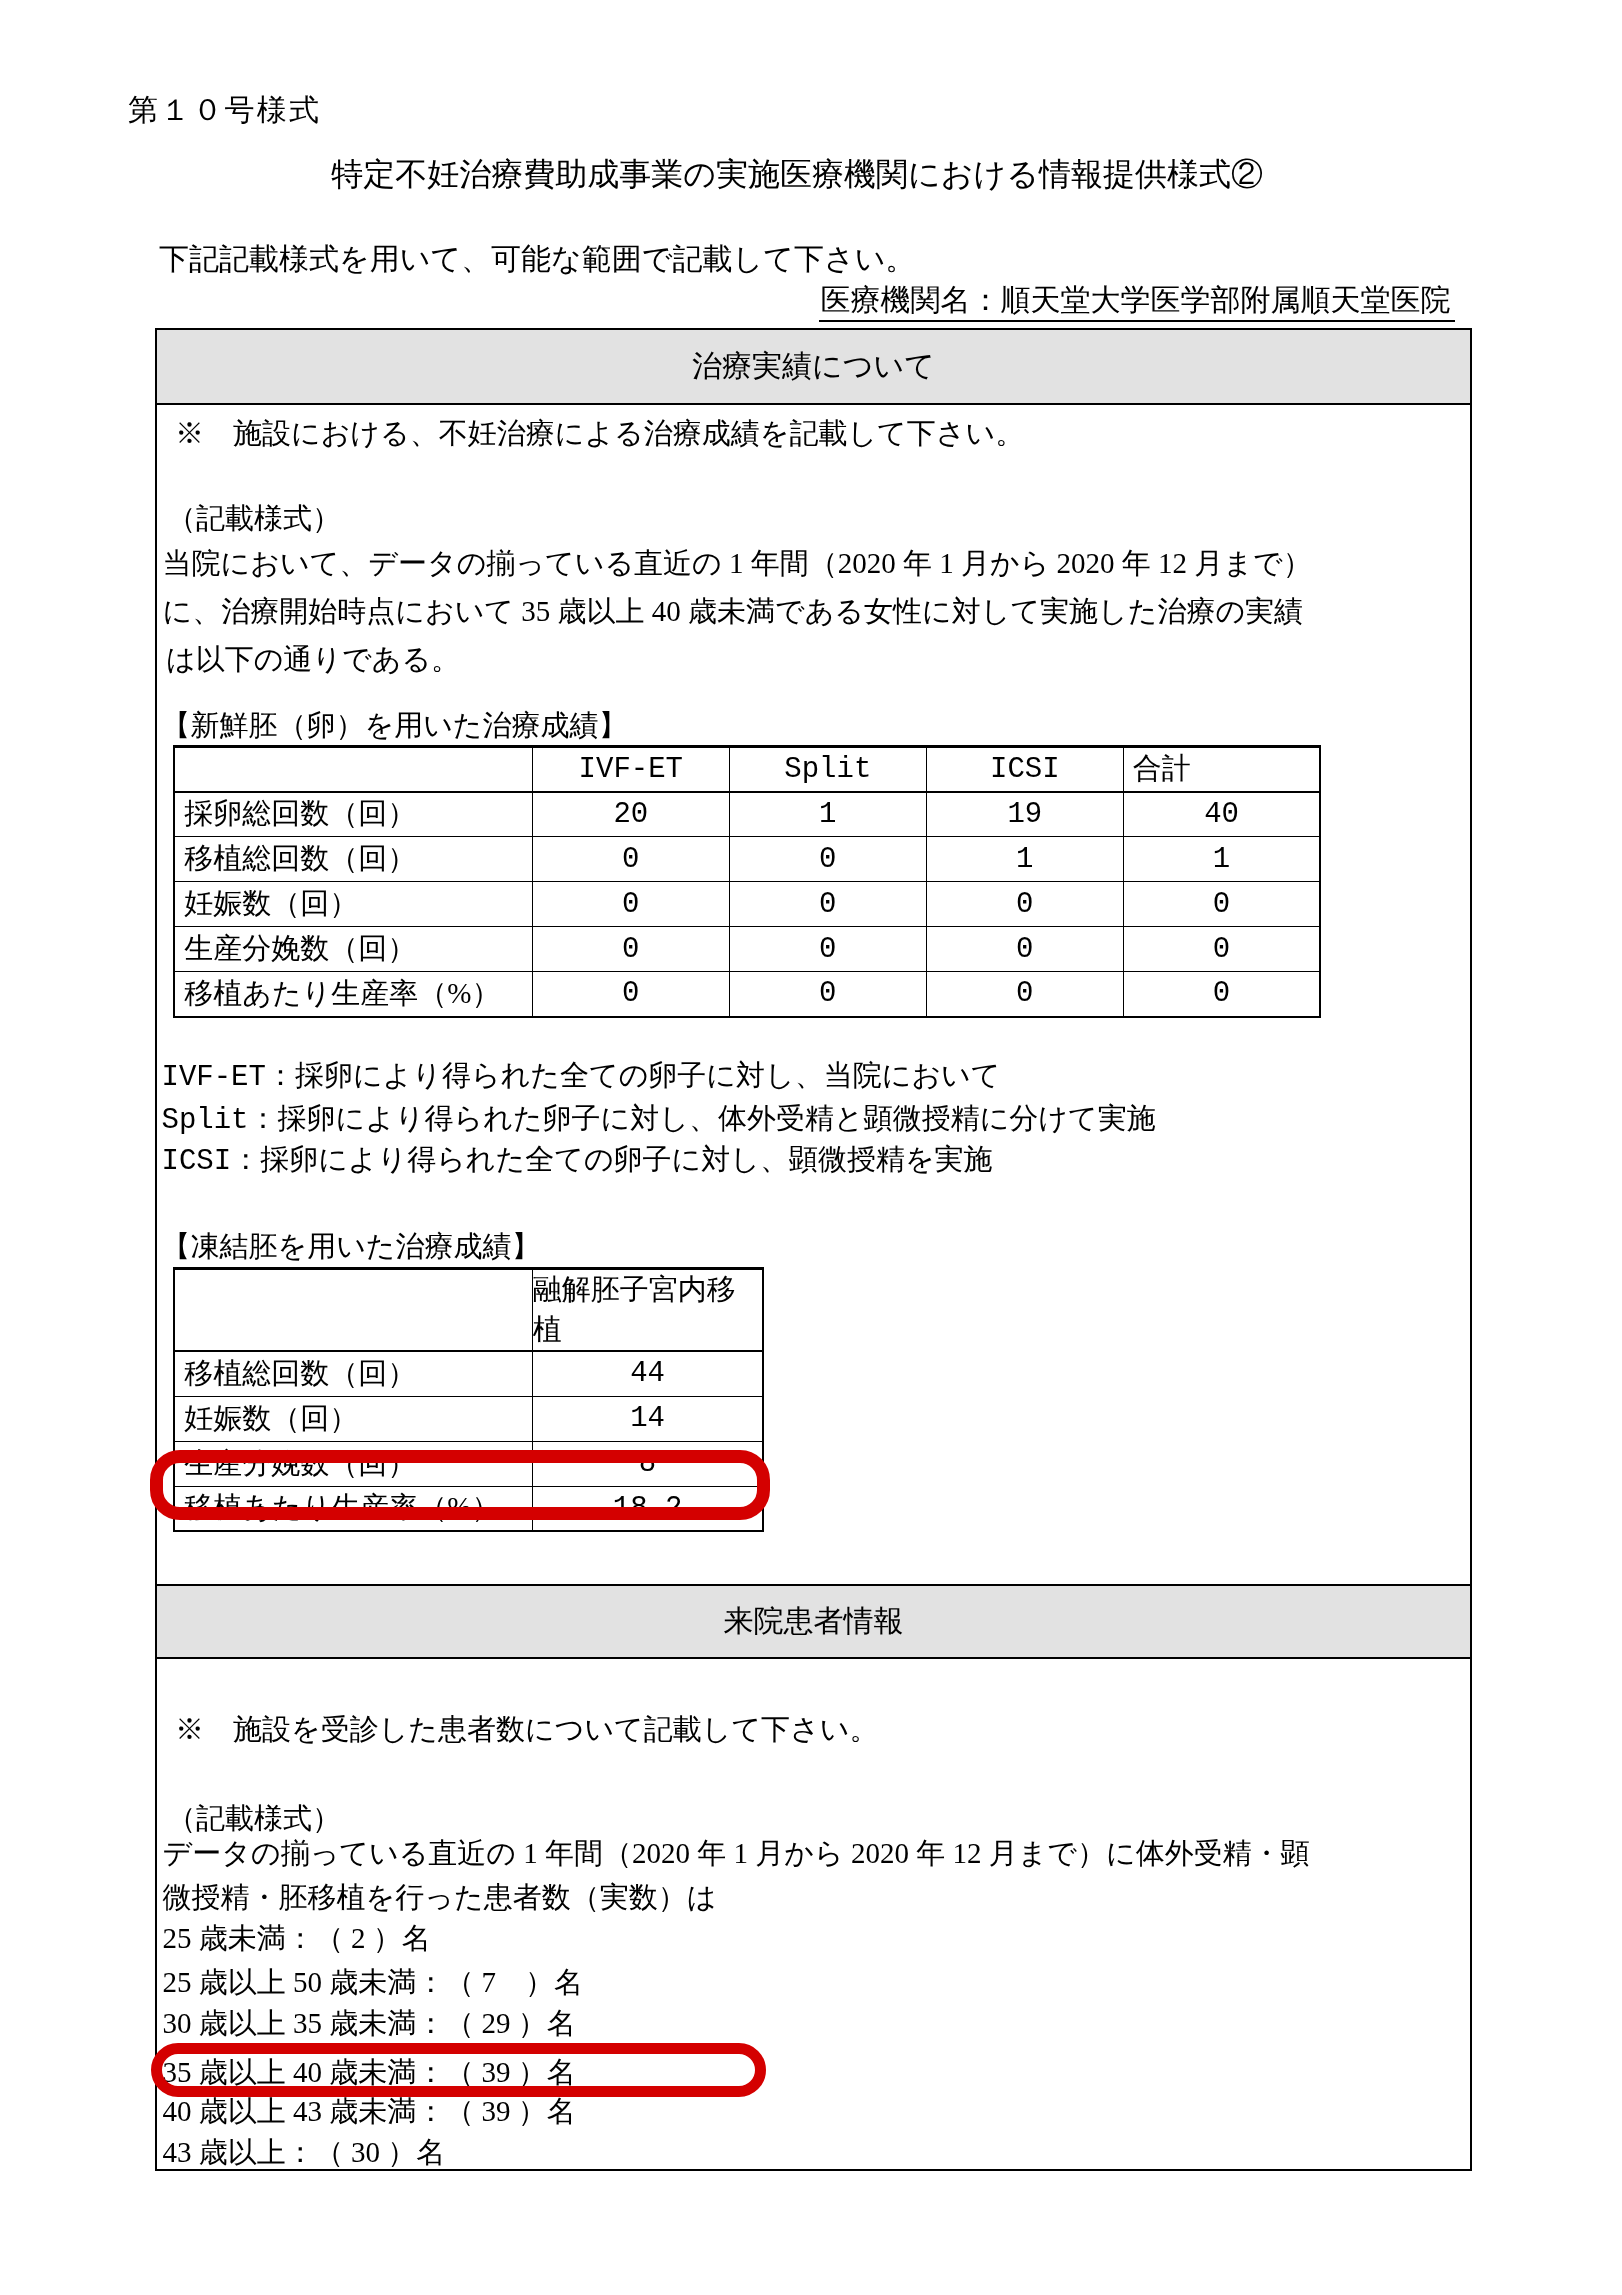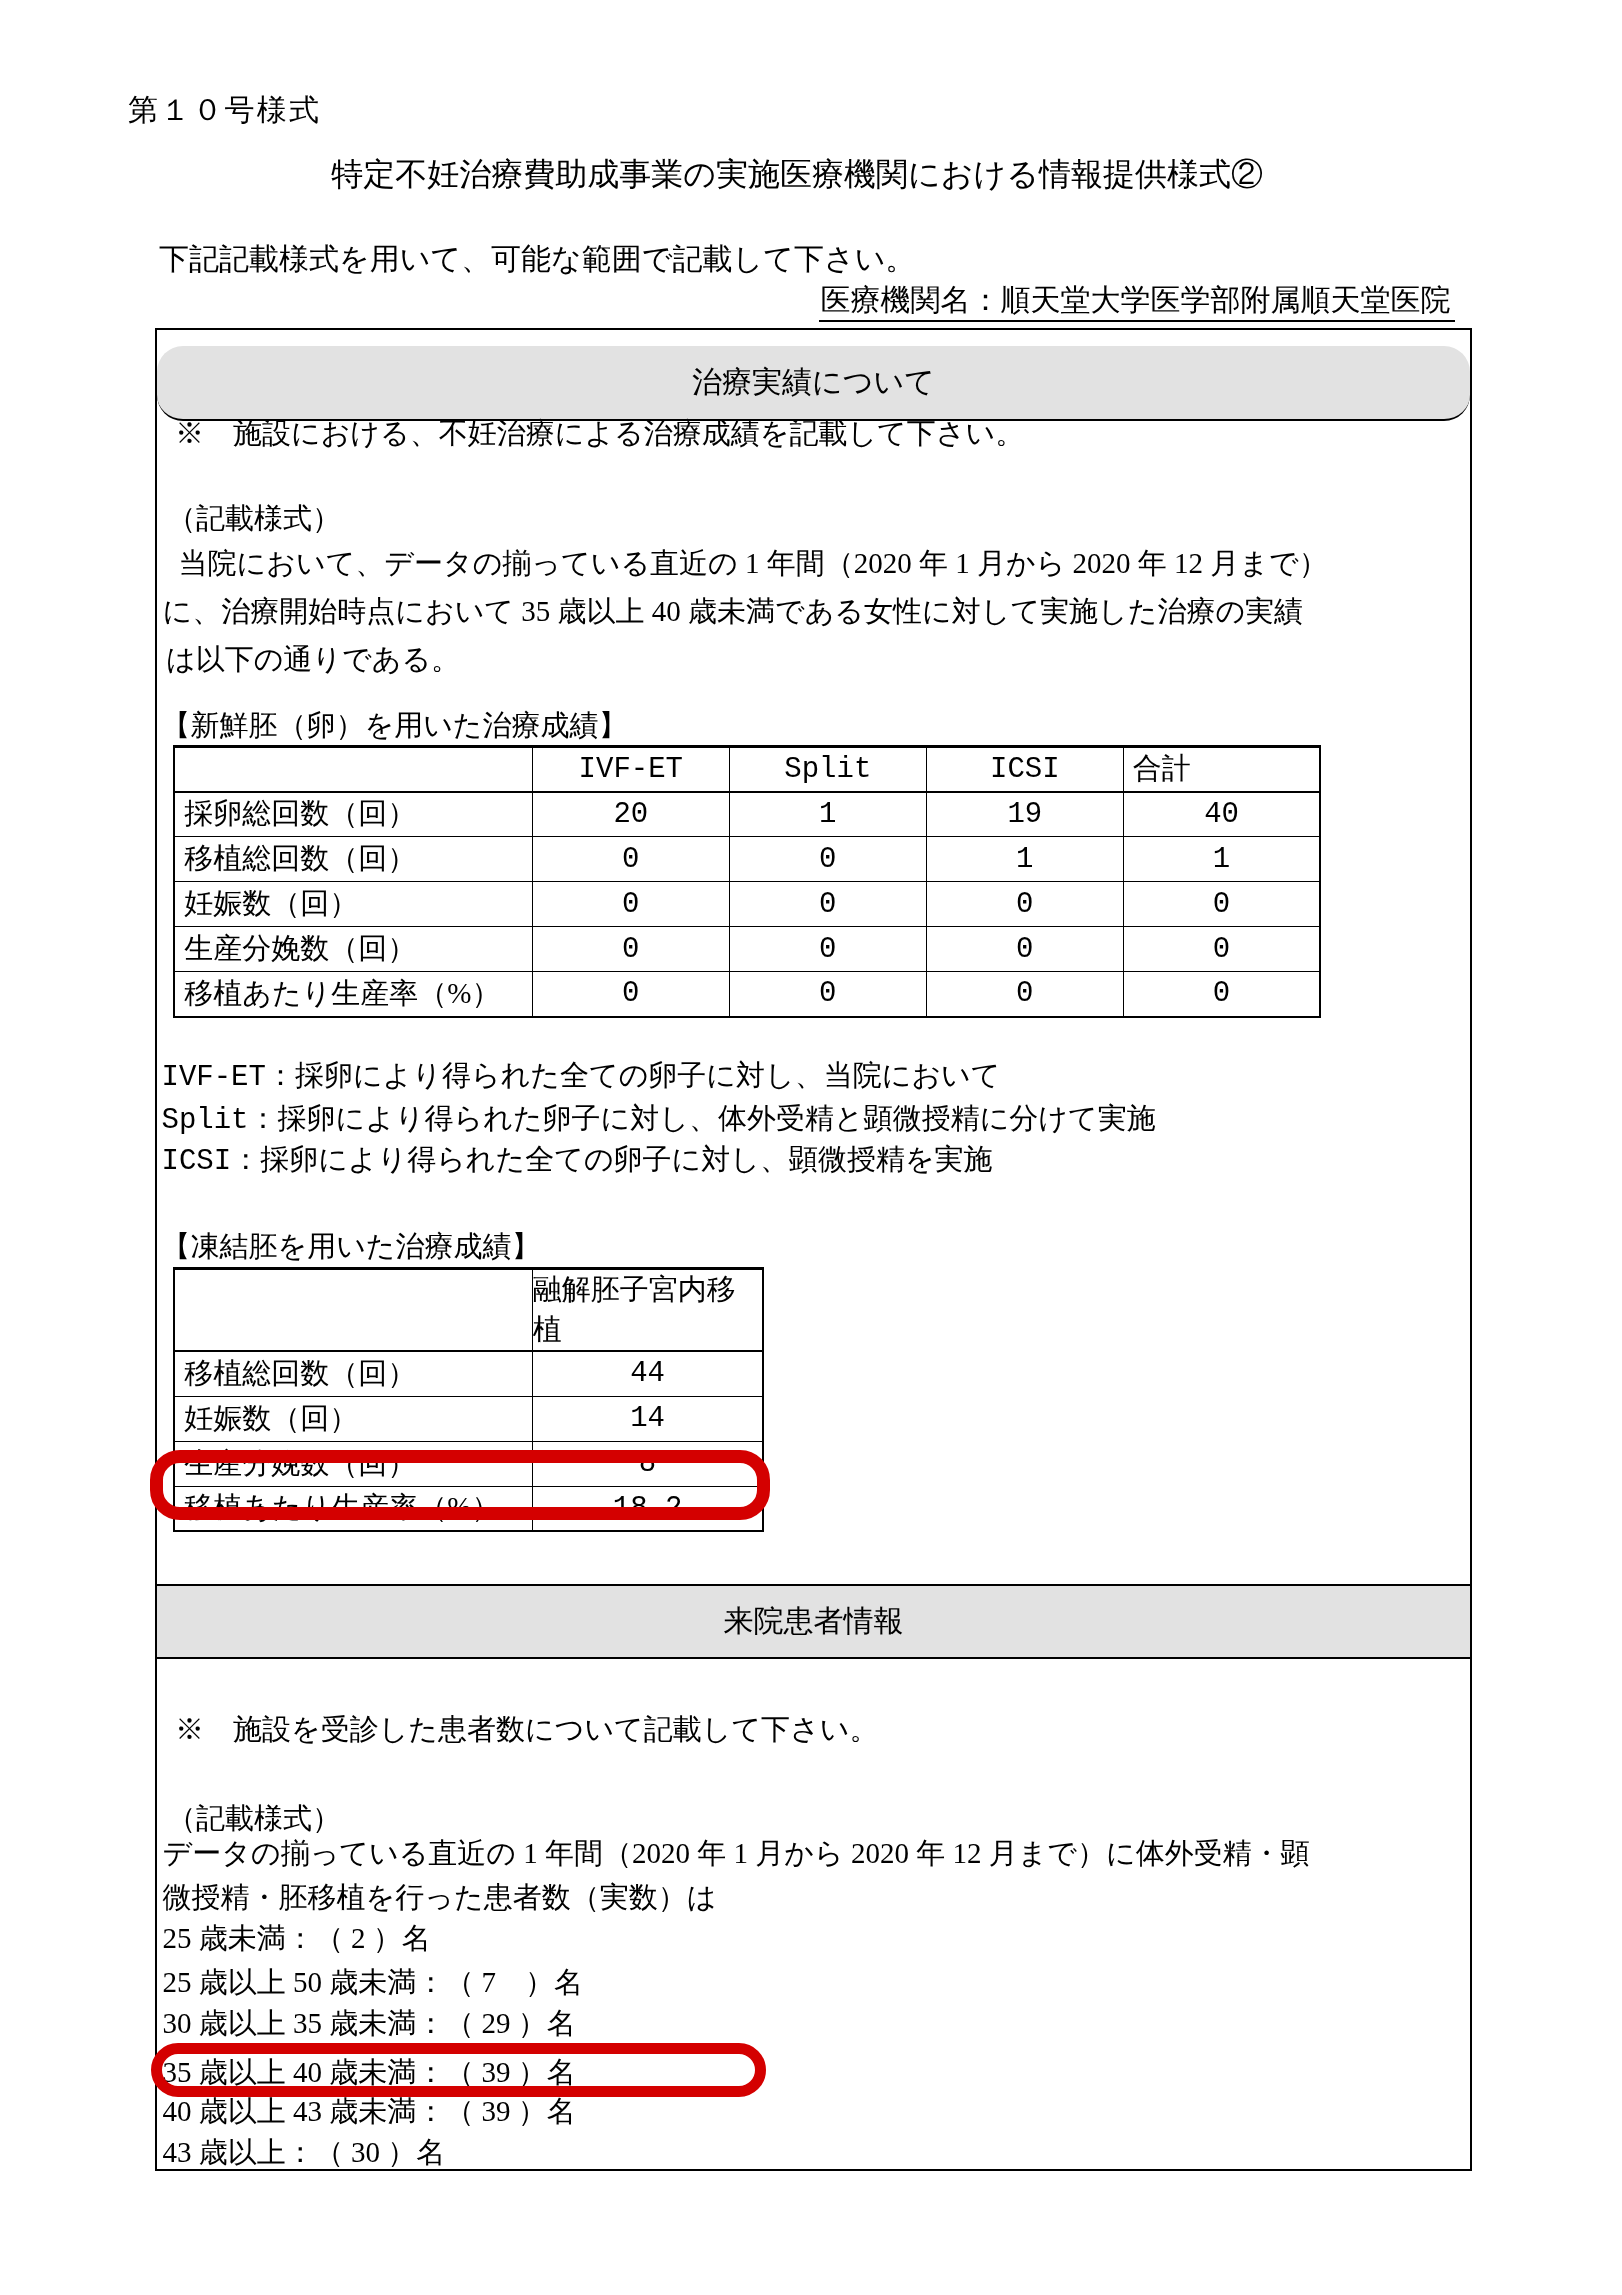--- a/index.html
+++ b/index.html
@@ -66,28 +66,28 @@
 
 <div class="page">
 
   <div class="abs form-number">第１０号様式</div>
   <div class="abs doc-title">特定不妊治療費助成事業の実施医療機関における情報提供様式②</div>
   <div class="abs institution">医療機関名：順天堂大学医学部附属順天堂医院</div>
   <div class="abs instruction">下記記載様式を用いて、可能な範囲で記載して下さい。</div>
 
   <div class="abs outer-box">
 
-    <div class="abs sec-header" style="top:16px;border-radius:26px;">
+    <div class="abs sec-header" style="top:0;">
       <span>治療実績について</span>
     </div>
 
     <div class="abs t" style="left:18px;top:86px;">※　施設における、不妊治療による治療成績を記載して下さい。</div>
     <div class="abs t" style="left:10px;top:171px;">（記載様式）</div>
 
-    <div class="abs t" style="left:5.6px;top:216px;margin-left:16px;">当院において、データの揃っている直近の 1 年間（2020 年 1 月から 2020 年 12 月まで）</div>
+    <div class="abs t" style="left:5.6px;top:216px;">当院において、データの揃っている直近の 1 年間（2020 年 1 月から 2020 年 12 月まで）</div>
     <div class="abs t" style="left:5.6px;top:264px;">に、治療開始時点において 35 歳以上 40 歳未満である女性に対して実施した治療の実績</div>
     <div class="abs t" style="left:9px;top:312px;">は以下の通りである。</div>
 
     <div class="abs t" style="left:4.5px;top:378px;">【新鮮胚（卵）を用いた治療成績】</div>
 
     <table class="t1">
       <colgroup>
         <col style="width:358px">
           <col style="width:197px">
           <col style="width:197px">

